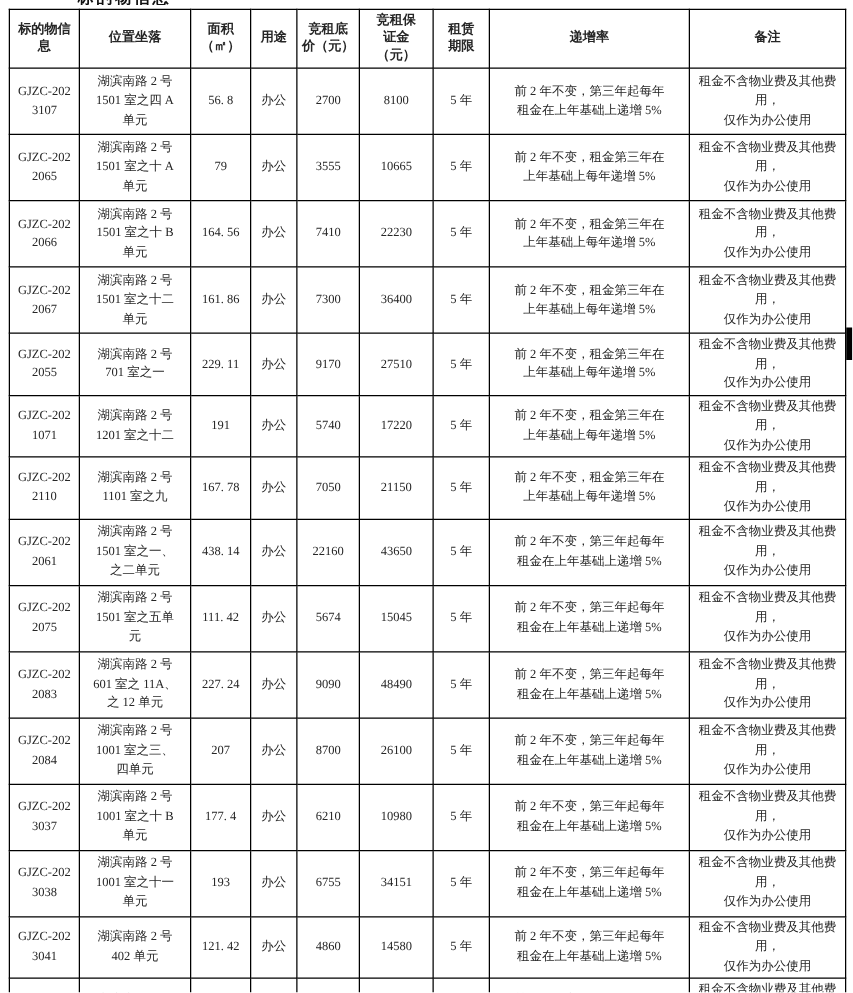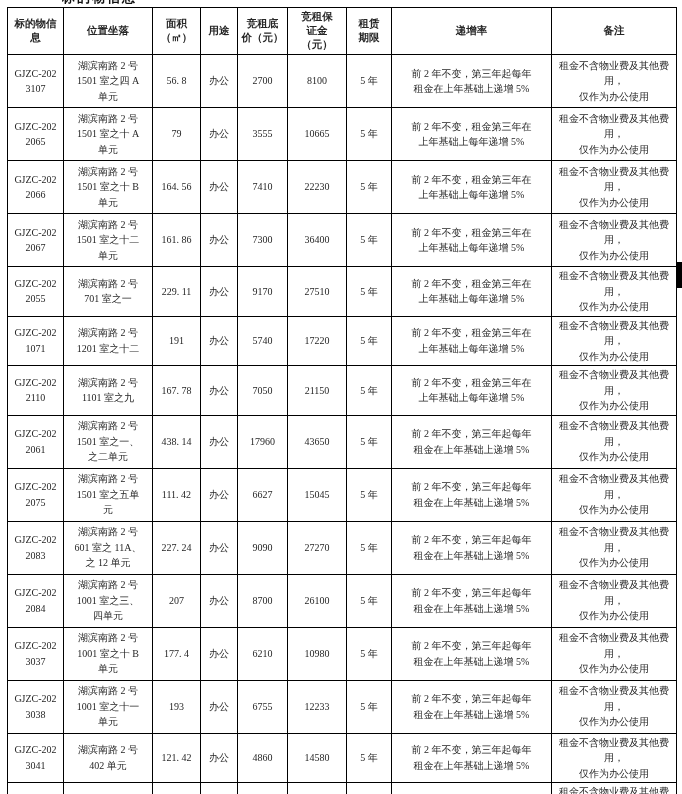--- a/index.html
+++ b/index.html
@@ -212,56 +212,56 @@
   </tr>
 
   <tr class="data-row tall">
     <td>GJZC-202
 2061</td>
     <td>湖滨南路 2 号
 1501 室之一、
 之二单元</td>
     <td>438. 14</td>
     <td>办公</td>
-    <td>17960</td>
+    <td>22160</td>
     <td>43650</td>
     <td>5 年</td>
     <td>前 2 年不变，第三年起每年
 租金在上年基础上递增 5%</td>
     <td>租金不含物业费及其他费用，
 仅作为办公使用</td>
   </tr>
 
   <tr class="data-row tall">
     <td>GJZC-202
 2075</td>
     <td>湖滨南路 2 号
 1501 室之五单
 元</td>
     <td>111. 42</td>
     <td>办公</td>
-    <td>6627</td>
+    <td>5674</td>
     <td>15045</td>
     <td>5 年</td>
     <td>前 2 年不变，第三年起每年
 租金在上年基础上递增 5%</td>
     <td>租金不含物业费及其他费用，
 仅作为办公使用</td>
   </tr>
 
   <tr class="data-row tall">
     <td>GJZC-202
 2083</td>
     <td>湖滨南路 2 号
 601 室之 11A、
 之 12 单元</td>
     <td>227. 24</td>
     <td>办公</td>
     <td>9090</td>
-    <td>27270</td>
+    <td>48490</td>
     <td>5 年</td>
     <td>前 2 年不变，第三年起每年
 租金在上年基础上递增 5%</td>
     <td>租金不含物业费及其他费用，
 仅作为办公使用</td>
   </tr>
 
   <tr class="data-row tall">
     <td>GJZC-202
 2084</td>
@@ -298,21 +298,21 @@
 
   <tr class="data-row tall">
     <td>GJZC-202
 3038</td>
     <td>湖滨南路 2 号
 1001 室之十一
 单元</td>
     <td>193</td>
     <td>办公</td>
     <td>6755</td>
-    <td>12233</td>
+    <td>34151</td>
     <td>5 年</td>
     <td>前 2 年不变，第三年起每年
 租金在上年基础上递增 5%</td>
     <td>租金不含物业费及其他费用，
 仅作为办公使用</td>
   </tr>
 
   <tr class="data-row short">
     <td>GJZC-202
 3041</td>

